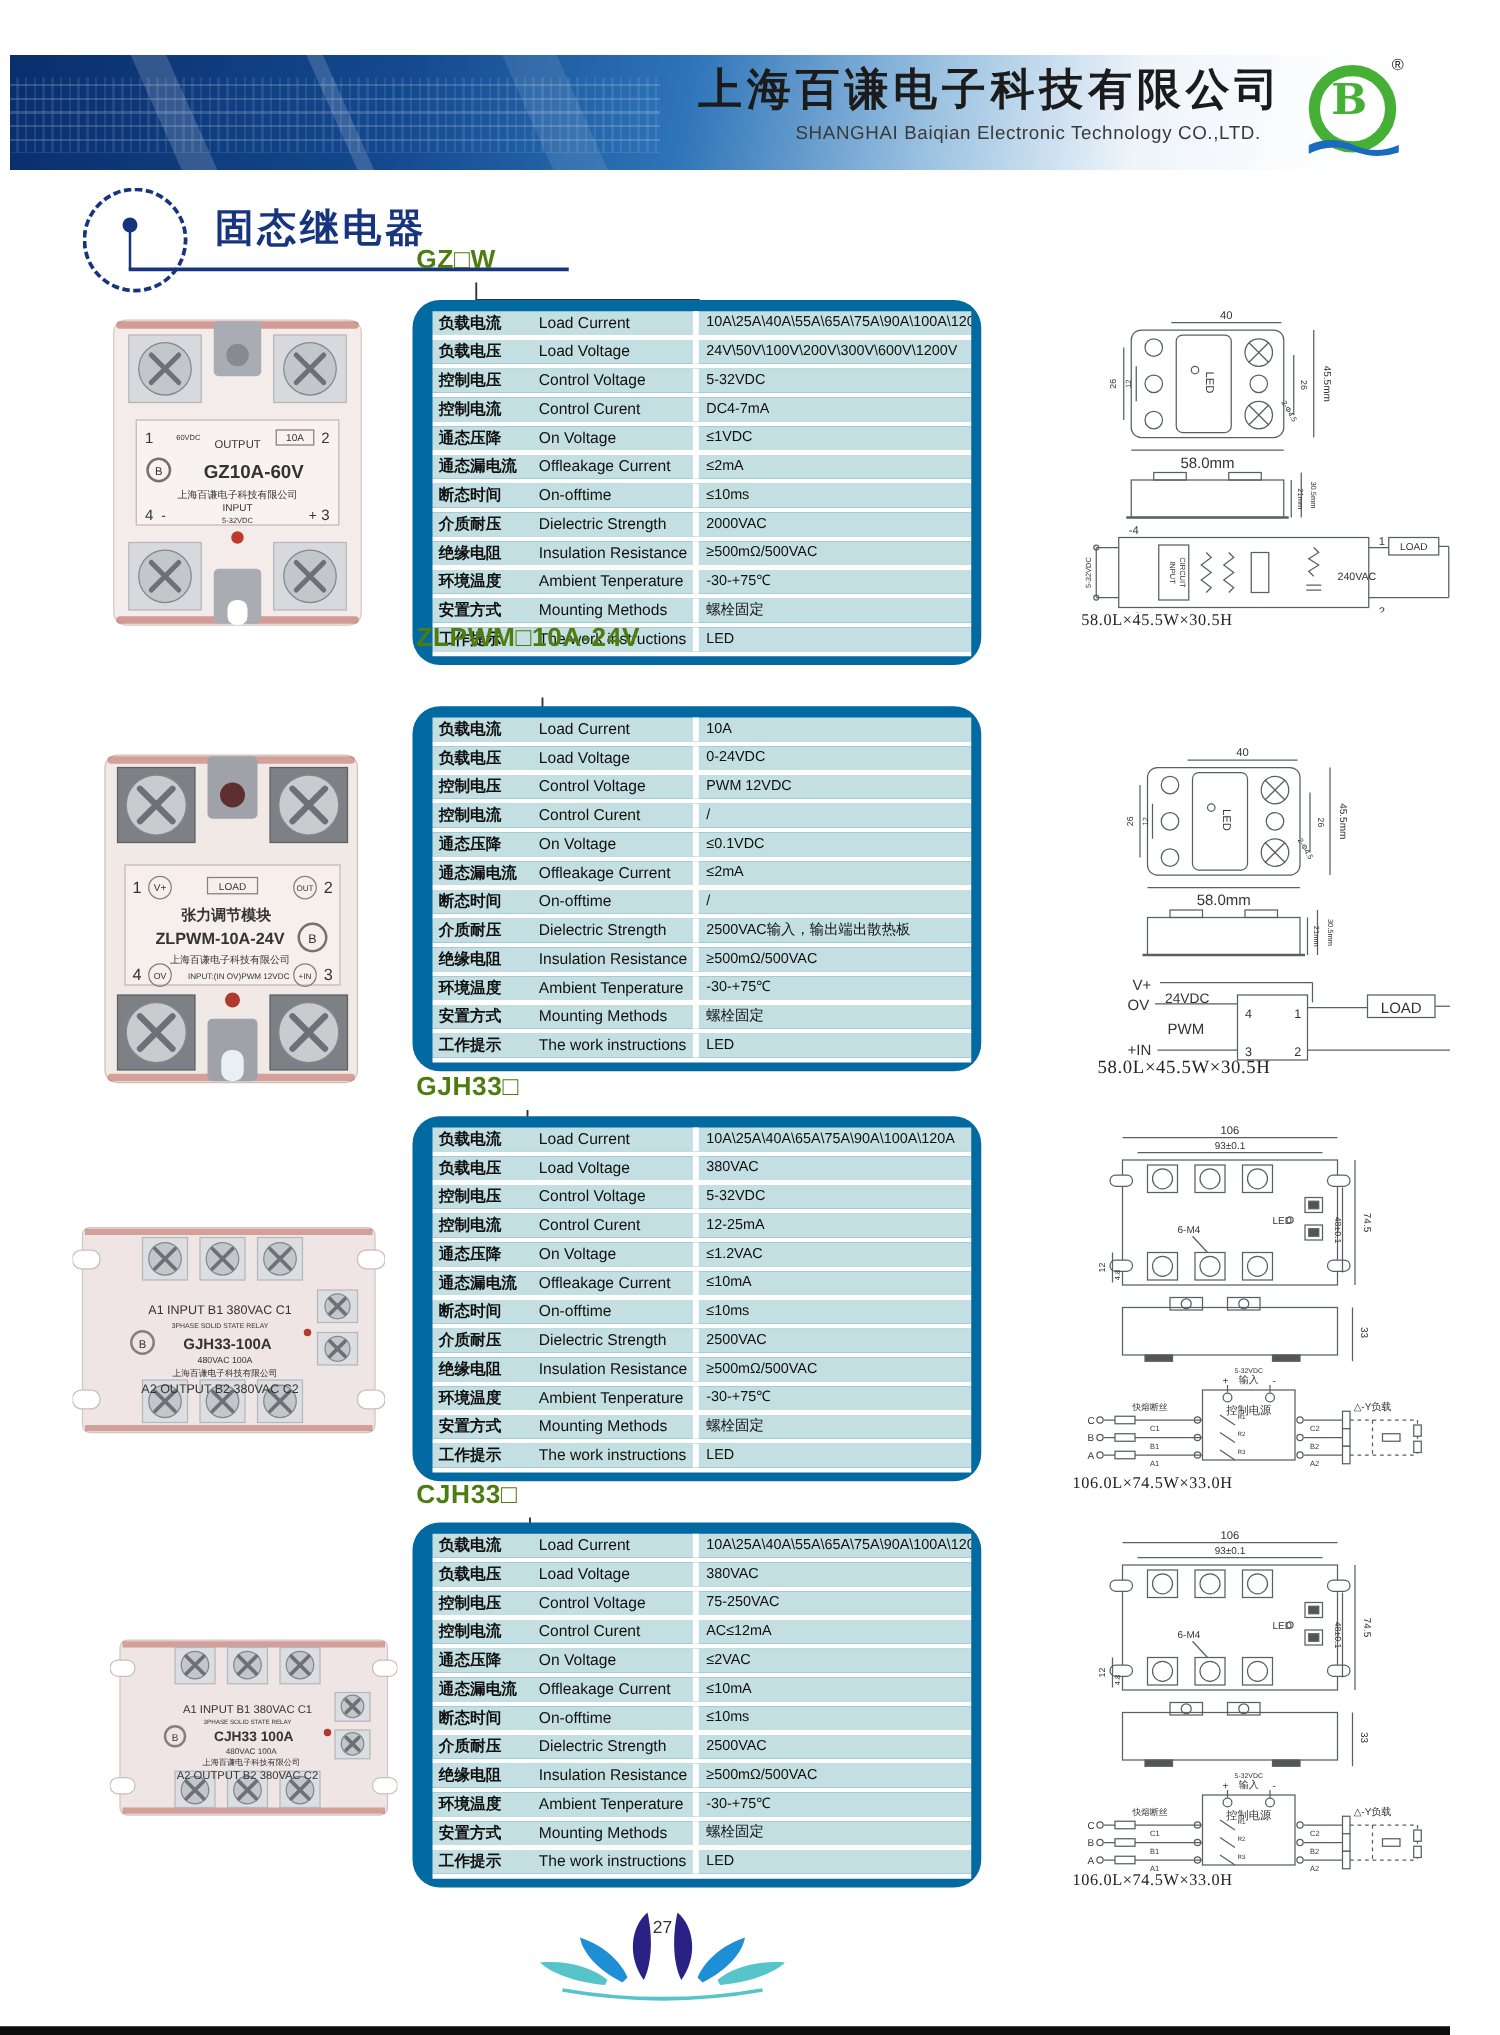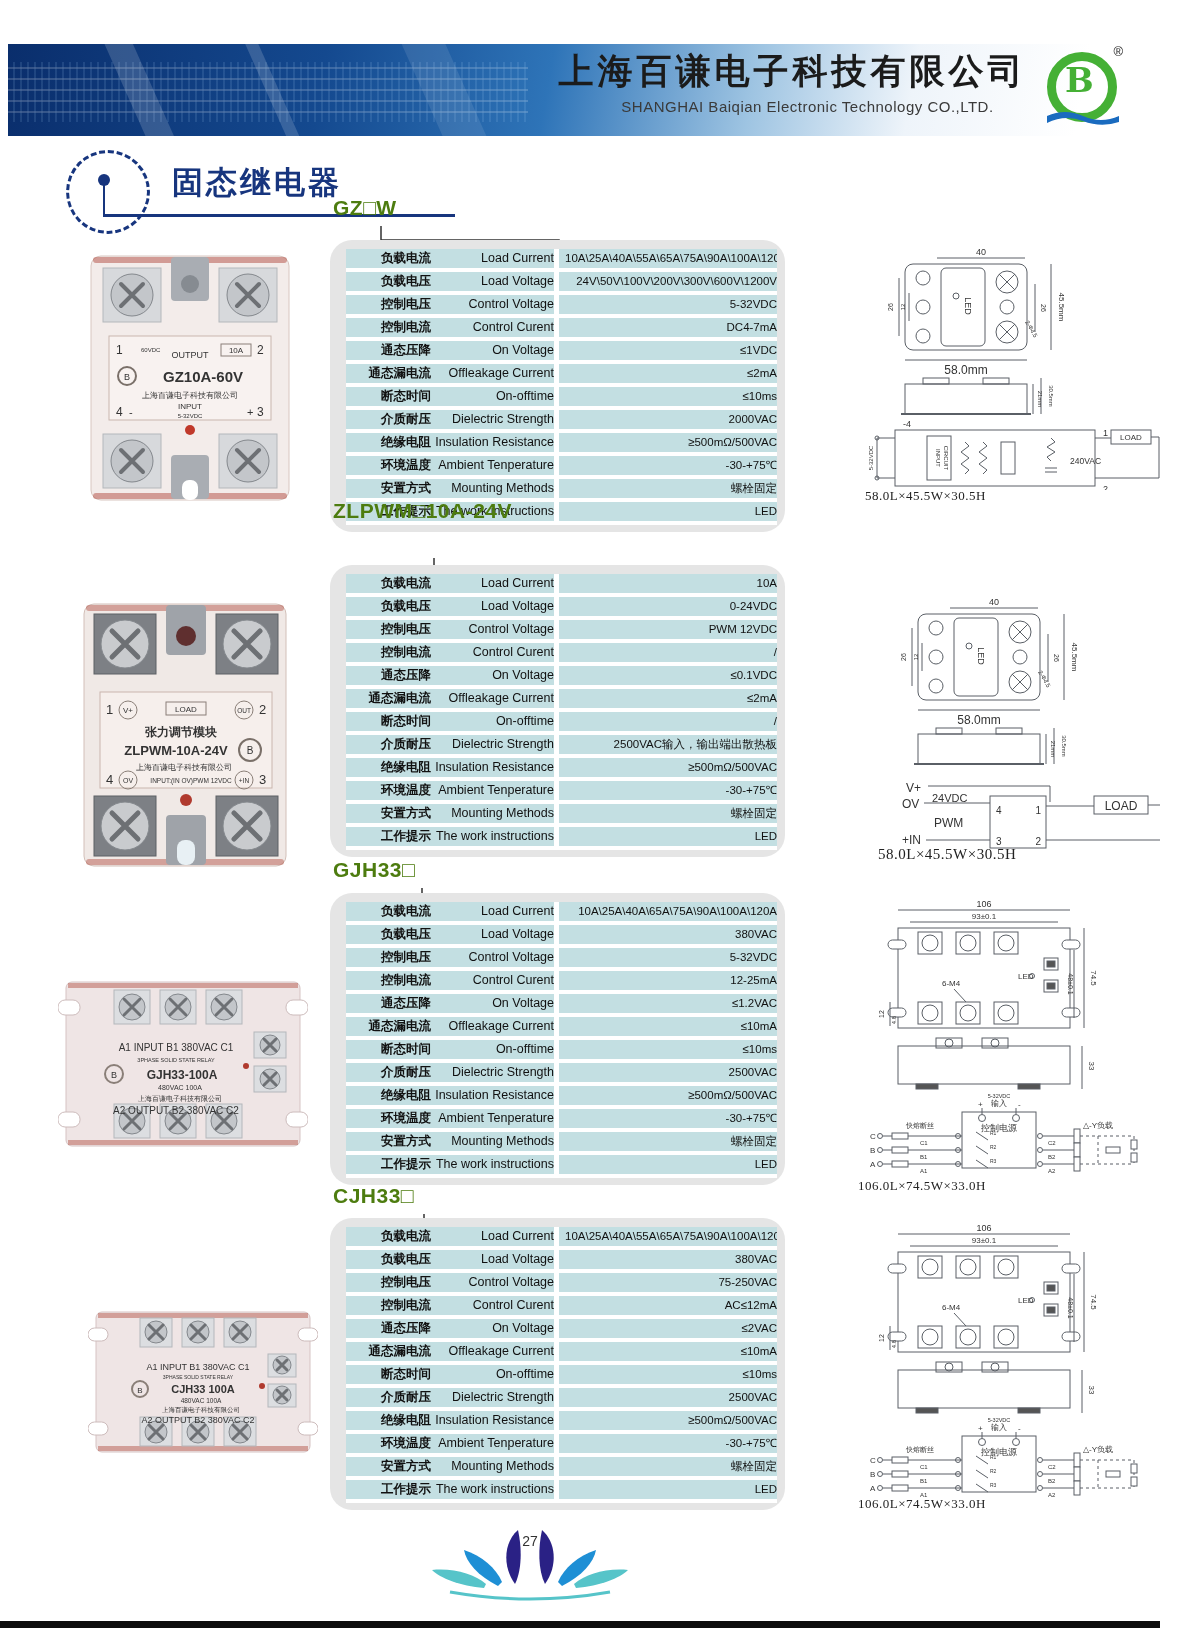--- a/index.html
+++ b/index.html
@@ -7,39 +7,39 @@
         font-family:"Liberation Sans",sans-serif;color:#111;}
   
   .banner{position:absolute;left:8px;top:44px;width:1124px;height:92px;
     background:linear-gradient(100deg,#0a2e6c 0%,#14498f 28%,#2e74b8 48%,#9ec4e2 66%,#eef4fa 80%,#ffffff 95%);}
   .banner .streak{position:absolute;background:rgba(255,255,255,.16);transform:rotate(-24deg);}
   .banner .dots{position:absolute;left:0;top:18px;width:520px;height:60px;opacity:.35;
     background:repeating-linear-gradient(0deg,transparent 0 9px,rgba(255,255,255,.5) 9px 11px),
                repeating-linear-gradient(90deg,transparent 0 5px,rgba(180,220,255,.35) 5px 7px);}
   .company-cn{position:absolute;left:555px;top:48px;width:475px;text-align:center;
     font-family:"DejaVu Serif",serif;font-weight:bold;font-size:35px;letter-spacing:4px;color:#1b1b1b;}
-  .company-en{position:absolute;left:570px;top:98px;width:475px;text-align:center;
+  .company-en{position:absolute;left:585px;top:98px;width:475px;text-align:center;
     font-size:15px;color:#3a3a3a;letter-spacing:.5px;}
   .logo{position:absolute;left:1043px;top:46px;width:80px;height:88px;}
   .logo .ring{position:absolute;left:4px;top:6px;width:52px;height:52px;border:9px solid #45b035;border-radius:50%;}
   .logo .b{position:absolute;left:22px;top:14px;font-size:34px;font-weight:bold;color:#45b035;font-family:"DejaVu Serif",serif;}
   .logo .reg{position:absolute;right:0;top:-2px;font-size:13px;color:#222;}
   .logo svg{position:absolute;left:2px;top:62px;}
   
   .title-circle{position:absolute;left:66px;top:150px;width:78px;height:78px;
     border:3px dashed #17357e;border-radius:50%;}
   .title-dot{position:absolute;left:98px;top:174px;width:12px;height:12px;border-radius:50%;background:#17357e;}
   .title-vline{position:absolute;left:103px;top:184px;width:2px;height:32px;background:#17357e;}
   .title-hline{position:absolute;left:103px;top:214px;width:352px;height:3px;background:#17357e;}
   .page-title{position:absolute;left:172px;top:162px;font-size:31px;font-weight:bold;color:#17357e;letter-spacing:3px;}
   
   .model-heading{position:absolute;font-size:21px;font-weight:bold;color:#4d7c0f;letter-spacing:.5px;}
   .callout{position:absolute;pointer-events:none;}
-  .spec-table{position:absolute;left:330px;width:455px;height:292px;background:#e5e5e5;
-    border-radius:22px;padding:9px 8px 16px 16px;box-sizing:border-box;text-align:right;}
+  .spec-table{position:absolute;left:330px;width:455px;height:292px;background:#0369a1;
+    border-radius:22px;padding:9px 8px 16px 16px;box-sizing:border-box;}
   .spec-row{display:flex;height:19px;line-height:19px;border-bottom:4px solid #fff;font-size:12.5px;}
   .cell-label{display:flex;width:208px;background:#c3dfe2;}
   .cell-label .cn{width:80px;font-weight:bold;padding-left:5px;white-space:nowrap;}
   .cell-label .en{flex:1;white-space:nowrap;}
   .cell-value{flex:1;background:#c3dfe2;border-left:5px solid #fff;padding-left:6px;
     font-size:11.5px;white-space:nowrap;overflow:hidden;}
   .photo{position:absolute;}
   .drawing{position:absolute;}
   .dim-caption{position:absolute;font-family:"Liberation Serif",serif;font-size:13px;color:#222;
     letter-spacing:.5px;}

